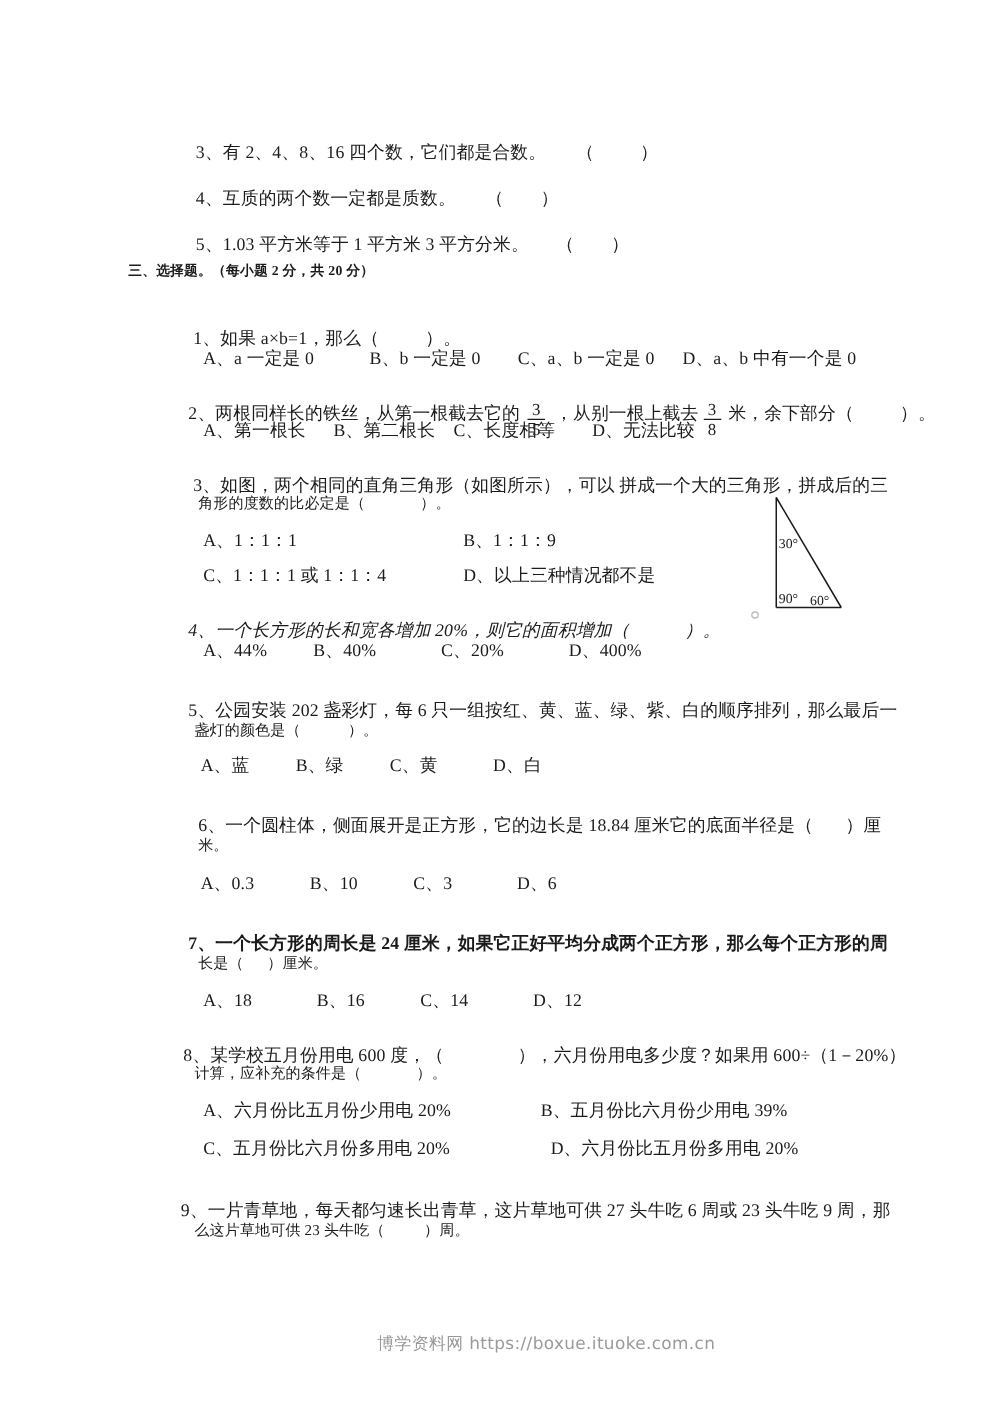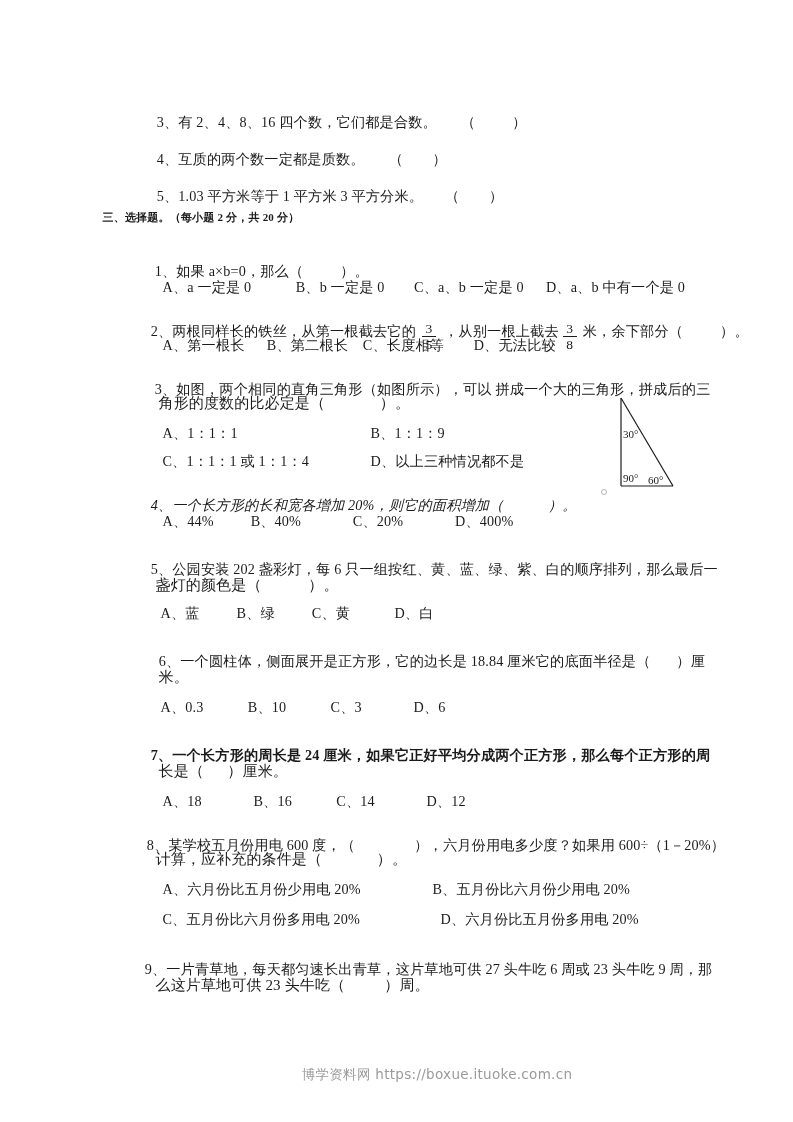--- a/index.html
+++ b/index.html
@@ -31,21 +31,21 @@
   .line {
     position: absolute;
     font-size: 14.2px;
     line-height: 1.0;
     white-space: pre;
     letter-spacing: 0.15px;
   }
   .tf-item   { font-size: 14.2px; }
   .sec-head  { font-size: 11px; font-weight: bold; letter-spacing: 0.2px; }
   .q-stem    { font-size: 14.2px; }
-  .q-cont    { font-size: 15px; }
+  .q-cont    { font-size: 12px; }
   .opt-row   { font-size: 14.2px; }
 
   
   .frac {
     display: inline-block;
     position: relative;
     width: 14px;
     height: 0;
     vertical-align: baseline;
     text-align: center;
@@ -106,21 +106,21 @@
       <span>4、</span><span>互质的两个数一定都是质数。</span><span style="display:inline-block;width:24px;"></span><span>（        ）</span>
     </div>
 
     <div class="line tf-item" style="left:94px; top:175px;">
       <span>5、</span><span>1.03 平方米等于 1 平方米 3 平方分米。</span><span style="display:inline-block;width:22px;"></span><span>（        ）</span>
     </div>
 
     <div class="line sec-head" style="left:62px; top:212px;">三、选择题。（每小题 2 分，共 20 分）</div>
 
     <div class="line q-stem" style="left:92px; top:250px;">
-      <span>1、</span><span>如果 a×b=0，那么（          ）。</span>
+      <span>1、</span><span>如果 a×b=1，那么（          ）。</span>
     </div>
     <div class="line opt-row" style="left:122px; top:280px;">A、a 一定是 0            B、b 一定是 0        C、a、b 一定是 0      D、a、b 中有一个是 0</div>
 
     <div class="line q-stem" style="left:88px; top:310px;">
       <span>2、</span><span>两根同样长的铁丝，从第一根截去它的</span><span style="display:inline-block;width:6px;"></span><span class="frac"><span class="num">3</span><span class="den">5</span></span><span style="display:inline-block;width:8px;"></span><span>，从别一根上截去</span><span style="display:inline-block;width:4px;"></span><span class="frac"><span class="num">3</span><span class="den">8</span></span><span style="display:inline-block;width:6px;"></span><span>米，余下部分（          ）。</span>
     </div>
     <div class="line opt-row" style="left:122px; top:338px;">A、第一根长      B、第二根长    C、长度相等        D、无法比较</div>
 
     <div class="line q-stem" style="left:92px; top:368px;">
       <span>3、</span><span>如图，两个相同的直角三角形（如图所示），可以 拼成一个大的三角形，拼成后的三</span>
@@ -167,21 +167,21 @@
       <span>7、</span><span>一个长方形的周长是 24 厘米，如果它正好平均分成两个正方形，那么每个正方形的周</span>
     </div>
     <div class="line q-cont" style="left:118px; top:764px;">长是（      ）厘米。</div>
     <div class="line opt-row" style="left:122px; top:794px;">A、18              B、16            C、14              D、12</div>
 
     <div class="line q-stem" style="left:84px; top:824px;">
       <span>8、</span><span>某学校五月份用电 600 度，（                ），六月份用电多少度？如果用 600÷（1－20%）</span>
     </div>
     <div class="line q-cont" style="left:115px; top:852px;">计算，应补充的条件是（              ）。</div>
     <div class="line opt-row" style="left:122px; top:882px;">A、六月份比五月份少用电 20%</div>
-    <div class="line opt-row" style="left:392px; top:882px;">B、五月份比六月份少用电 20%</div>
+    <div class="line opt-row" style="left:392px; top:882px;">B、五月份比六月份少用电 39%</div>
     <div class="line opt-row" style="left:122px; top:912px;">C、五月份比六月份多用电 20%</div>
     <div class="line opt-row" style="left:400px; top:912px;">D、六月份比五月份多用电 20%</div>
 
     <div class="line q-stem" style="left:82px; top:948px;">
       <span>9、</span><span>一片青草地，每天都匀速长出青草，这片草地可供 27 头牛吃 6 周或 23 头牛吃 9 周，那</span>
     </div>
     <div class="line q-cont" style="left:115px; top:978px;">么这片草地可供 23 头牛吃（          ）周。</div>
 
     <div class="watermark">博学资料网 https://boxue.ituoke.com.cn</div>
 

